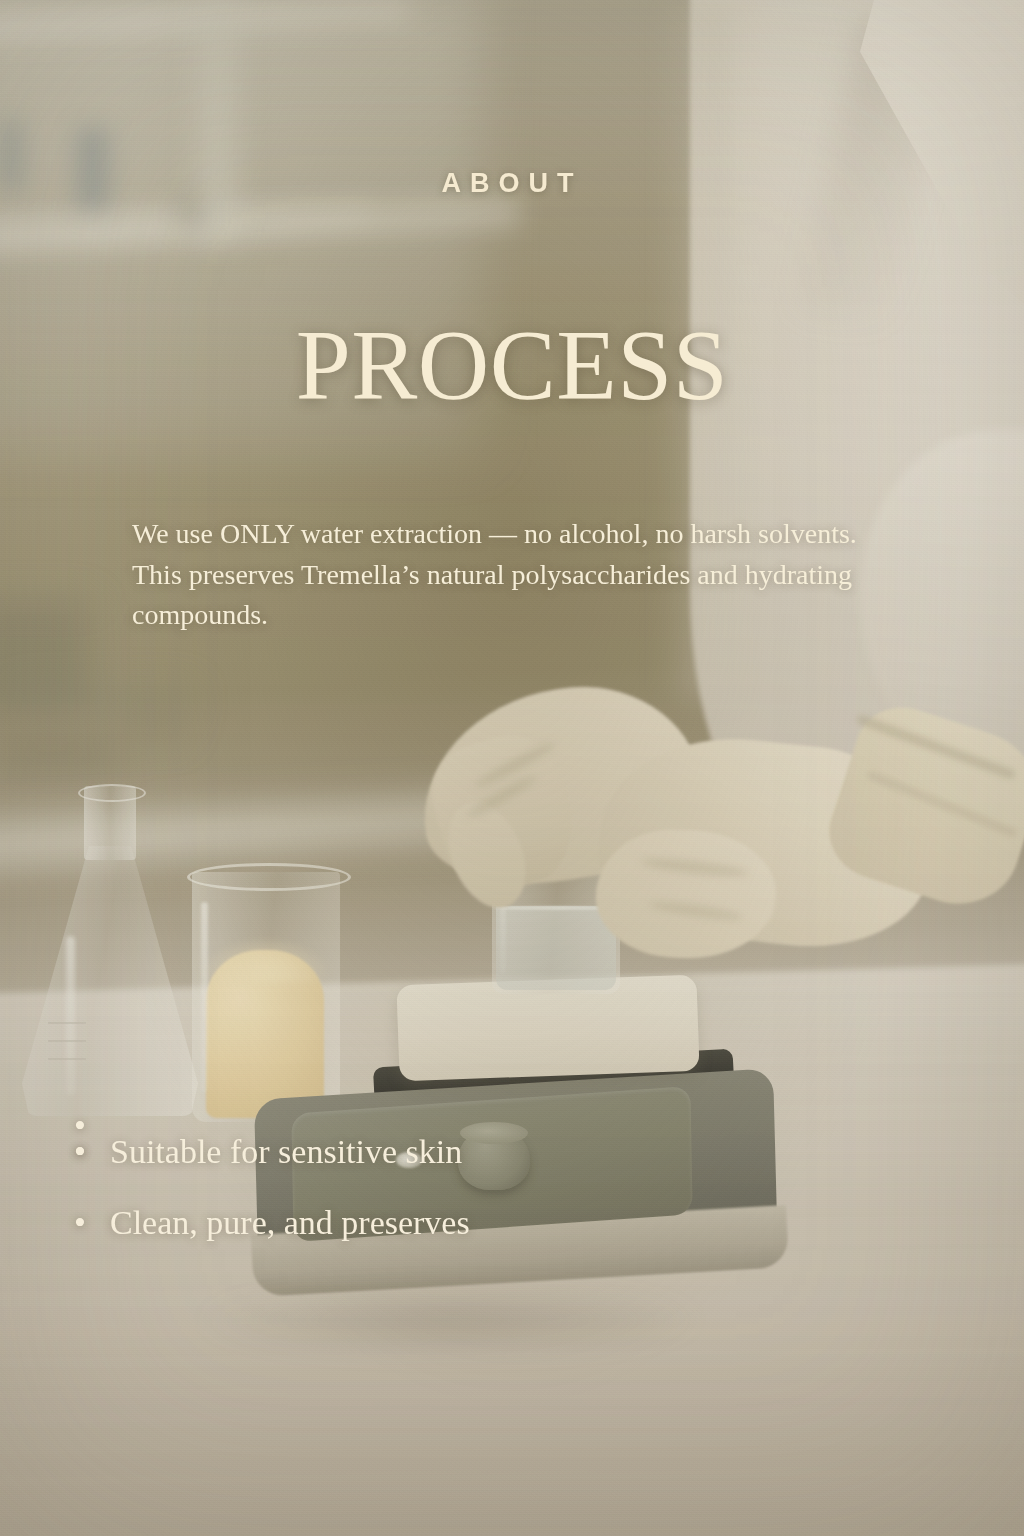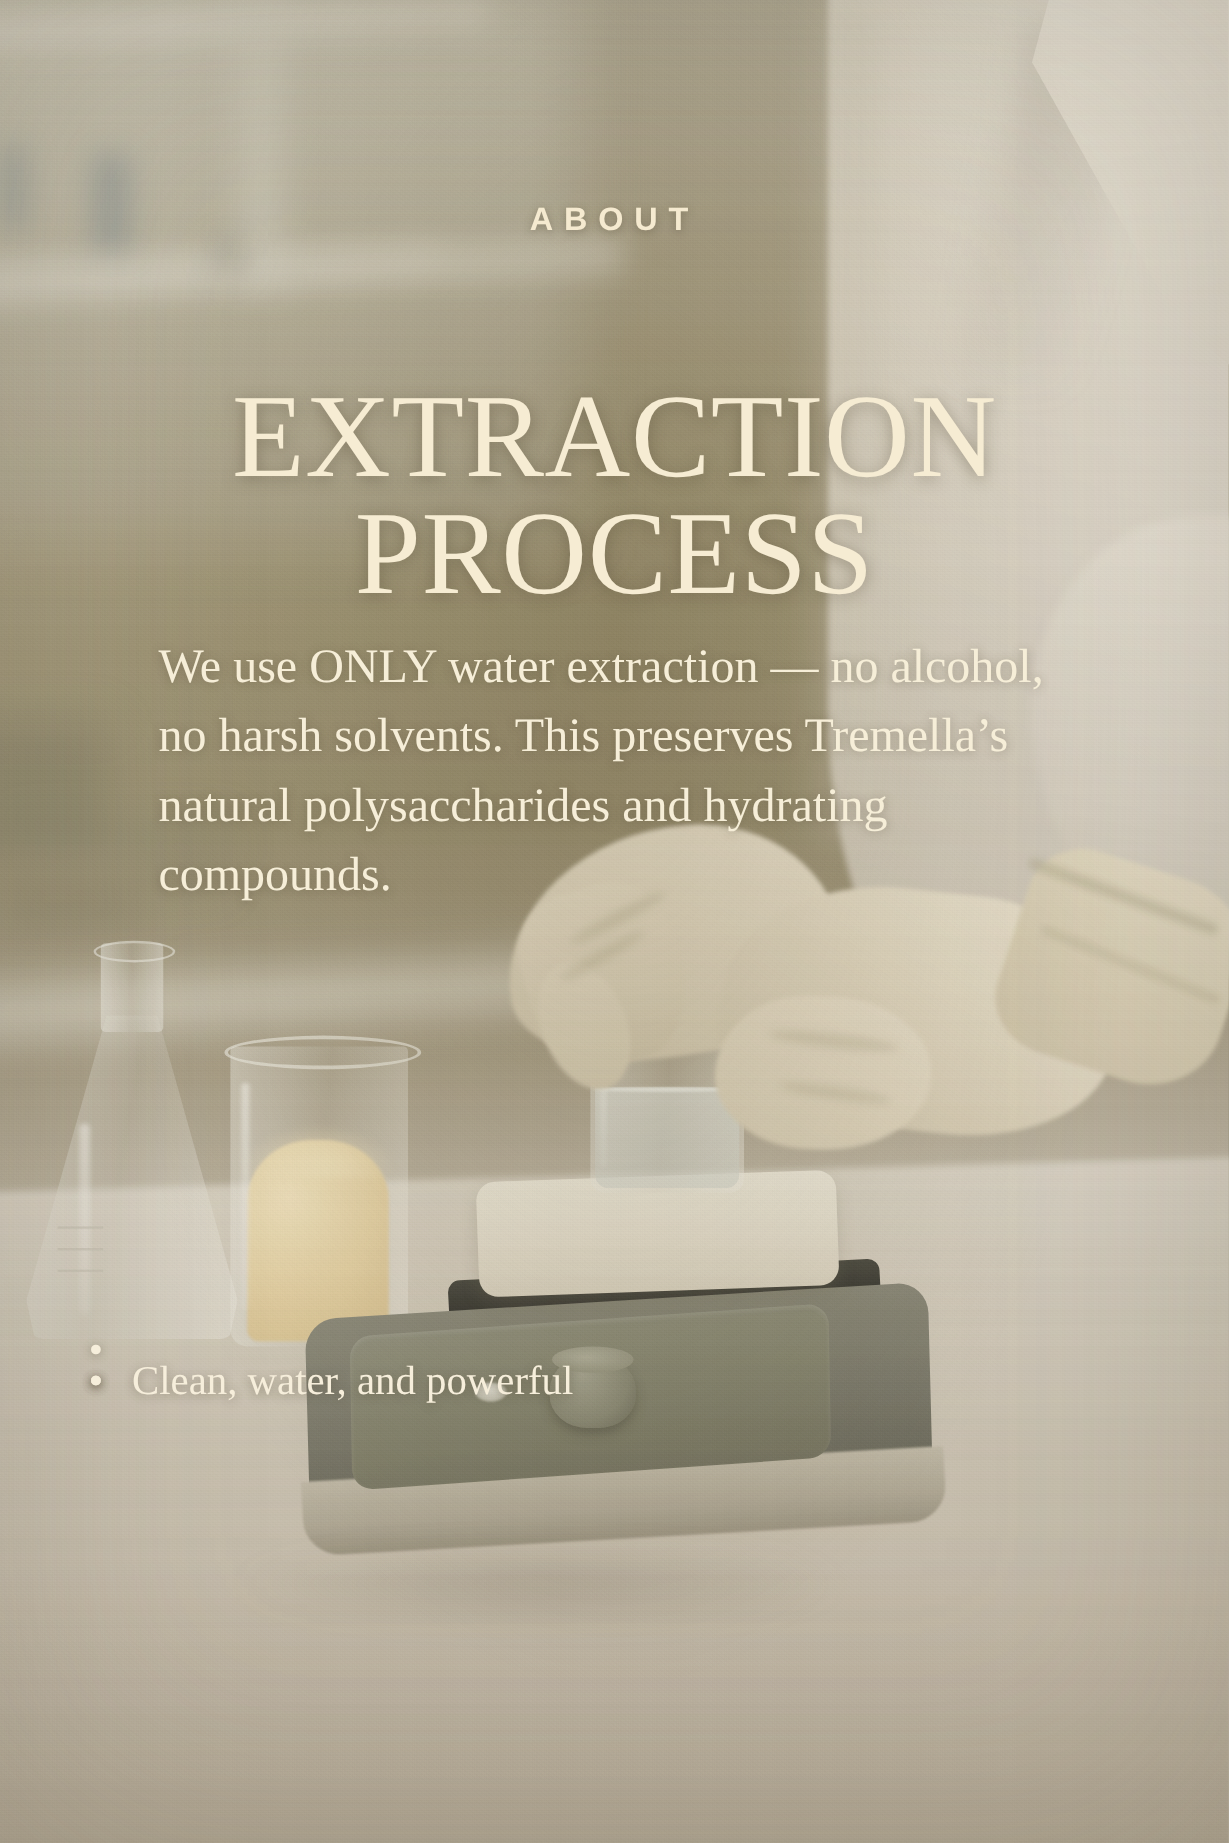--- a/index.html
+++ b/index.html
@@ -477,21 +477,21 @@
     text-shadow: 0 2px 13px rgba(80,70,48,0.40);
   }
   .headline .l2 { display: block; }
 
   .intro {
     position: absolute;
     top: 486px;
     left: 132px;
     width: 760px;
     font-family: "Liberation Serif", serif;
-    font-size: 40px;
+    font-size: 28px;
     line-height: 1.45;
     color: #f6eed8;
     text-shadow: 0 1px 8px rgba(84,74,52,0.38);
   }
 
   .sub-title {
     position: absolute;
     top: 1022px;
     left: 95px;
     font-family: "Liberation Serif", serif;
@@ -619,37 +619,37 @@
     <div class="grade-haze"></div>
     <div class="vignette"></div>
     <div class="grain"></div>
   </div>
 
   <div class="content">
 
     <div class="eyebrow">ABOUT</div>
 
     <h1 class="headline">
-      <span class="l1">EXTRACTION</span>
       <span class="l2">PROCESS</span>
     </h1>
 
     <p class="intro">We use ONLY water extraction — no alcohol, no harsh solvents. This preserves Tremella’s natural polysaccharides and hydrating compounds.</p>
 
 
     <ul class="bullets">
       <li>
         <span class="dot">•</span>
       </li>
       <li>
         <span class="dot">•</span>
       </li>
       <li>
         <span class="dot">•</span>
+        <span>Suitable for sensitive skin</span>
       </li>
       <li>
         <span class="dot">•</span>
-        <span>Clean, water, and powerful</span>
+        <span>Clean, pure, and preserves</span>
       </li>
     </ul>
 
   </div>
 </div>
 
 </body></html>

